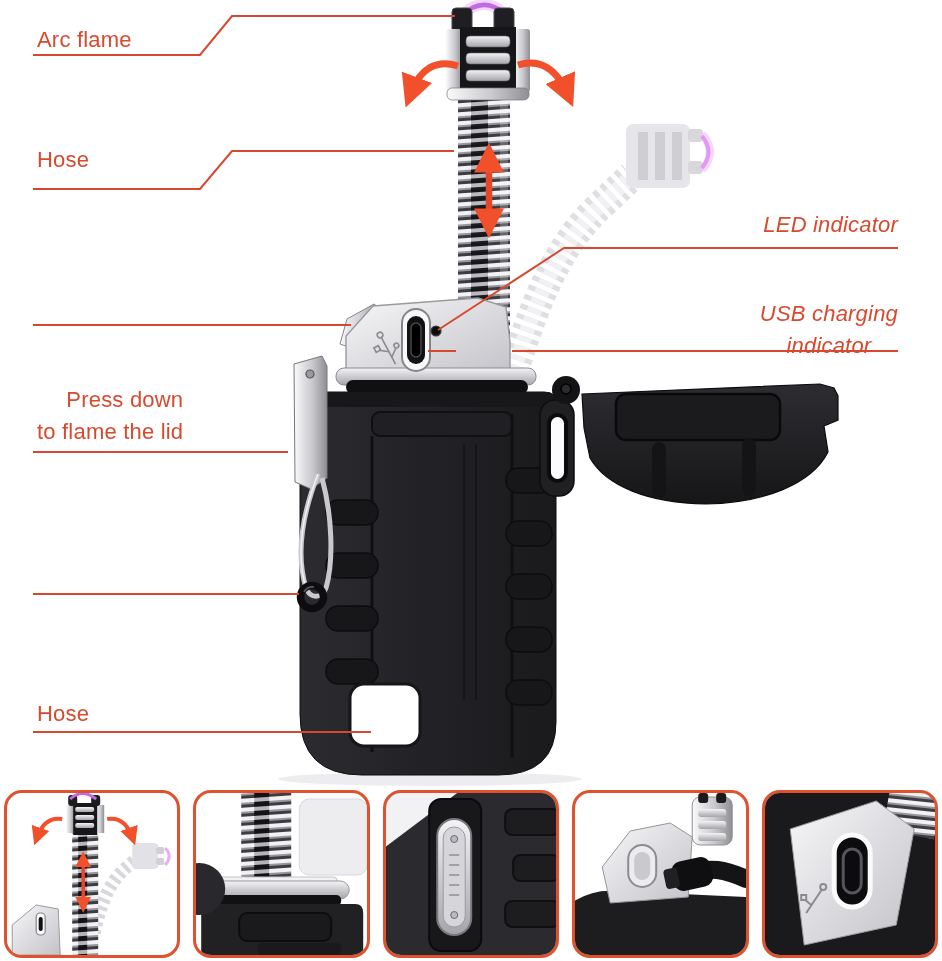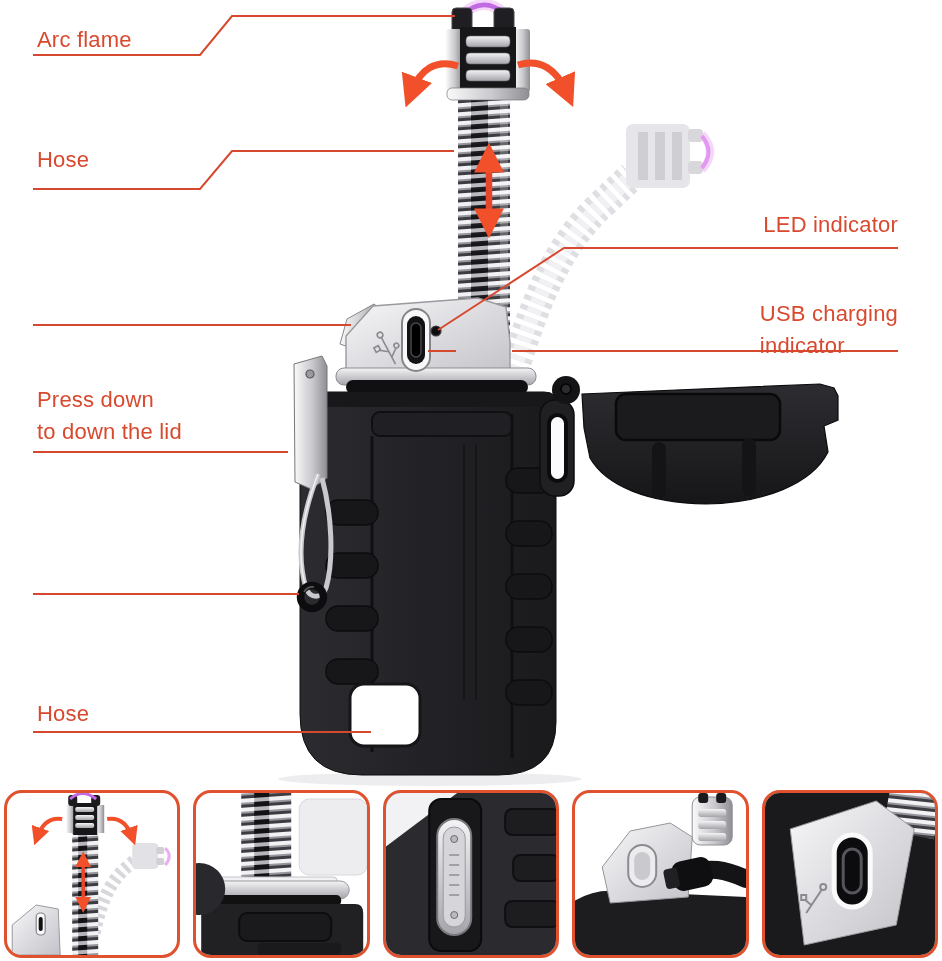--- a/index.html
+++ b/index.html
@@ -9,22 +9,23 @@
   }
   .stage{position:absolute;inset:0;width:942px;height:961px;}
   svg{display:block;}
   .art{position:absolute;left:0;top:0;pointer-events:none;}
   .lbl{
     position:absolute;
     font:400 22px/32px "Liberation Sans",sans-serif;
     color:var(--label,#d8492e);
     letter-spacing:.2px;
     white-space:nowrap;
+    text-align:right;
   }
-  .lbl.right{text-align:left;}
+  .lbl.right{text-align:center;font-style:italic;}
   
   .thumbs{
     position:absolute;left:0;top:790px;width:942px;height:168px;
     display:flex;gap:13px;padding:0 4px;box-sizing:border-box;
   }
   .thumb{
     flex:1 1 0;border:3px solid var(--thumb-border,#e0512e);
     border-radius:18px;overflow:hidden;background:#fff;position:relative;
   }
   .thumb svg{width:100%;height:100%;}
@@ -198,21 +199,21 @@
       <path d="M 428,351 H 456 M 512,351 H 898"></path>
     </g>
   </svg>
 
   <div class="lbl" style="left:37px;top:24px">Arc flame</div>
   <div class="lbl" style="left:37px;top:144px">Hose</div>
   <div class="lbl" style="left:37px;top:256px">
   </div>
   <div class="lbl" style="left:37px;top:384px">
     <div>Press down</div>
-    <div>to down the lid</div>
+    <div>to flame the lid</div>
   </div>
   <div class="lbl" style="left:37px;top:526px">
   </div>
   <div class="lbl" style="left:37px;top:698px">Hose</div>
   <div class="lbl right" style="right:44px;top:209px">LED indicator</div>
   <div class="lbl right" style="right:44px;top:298px">
     <div>USB charging</div>
     <div>indicator</div>
   </div>
 

